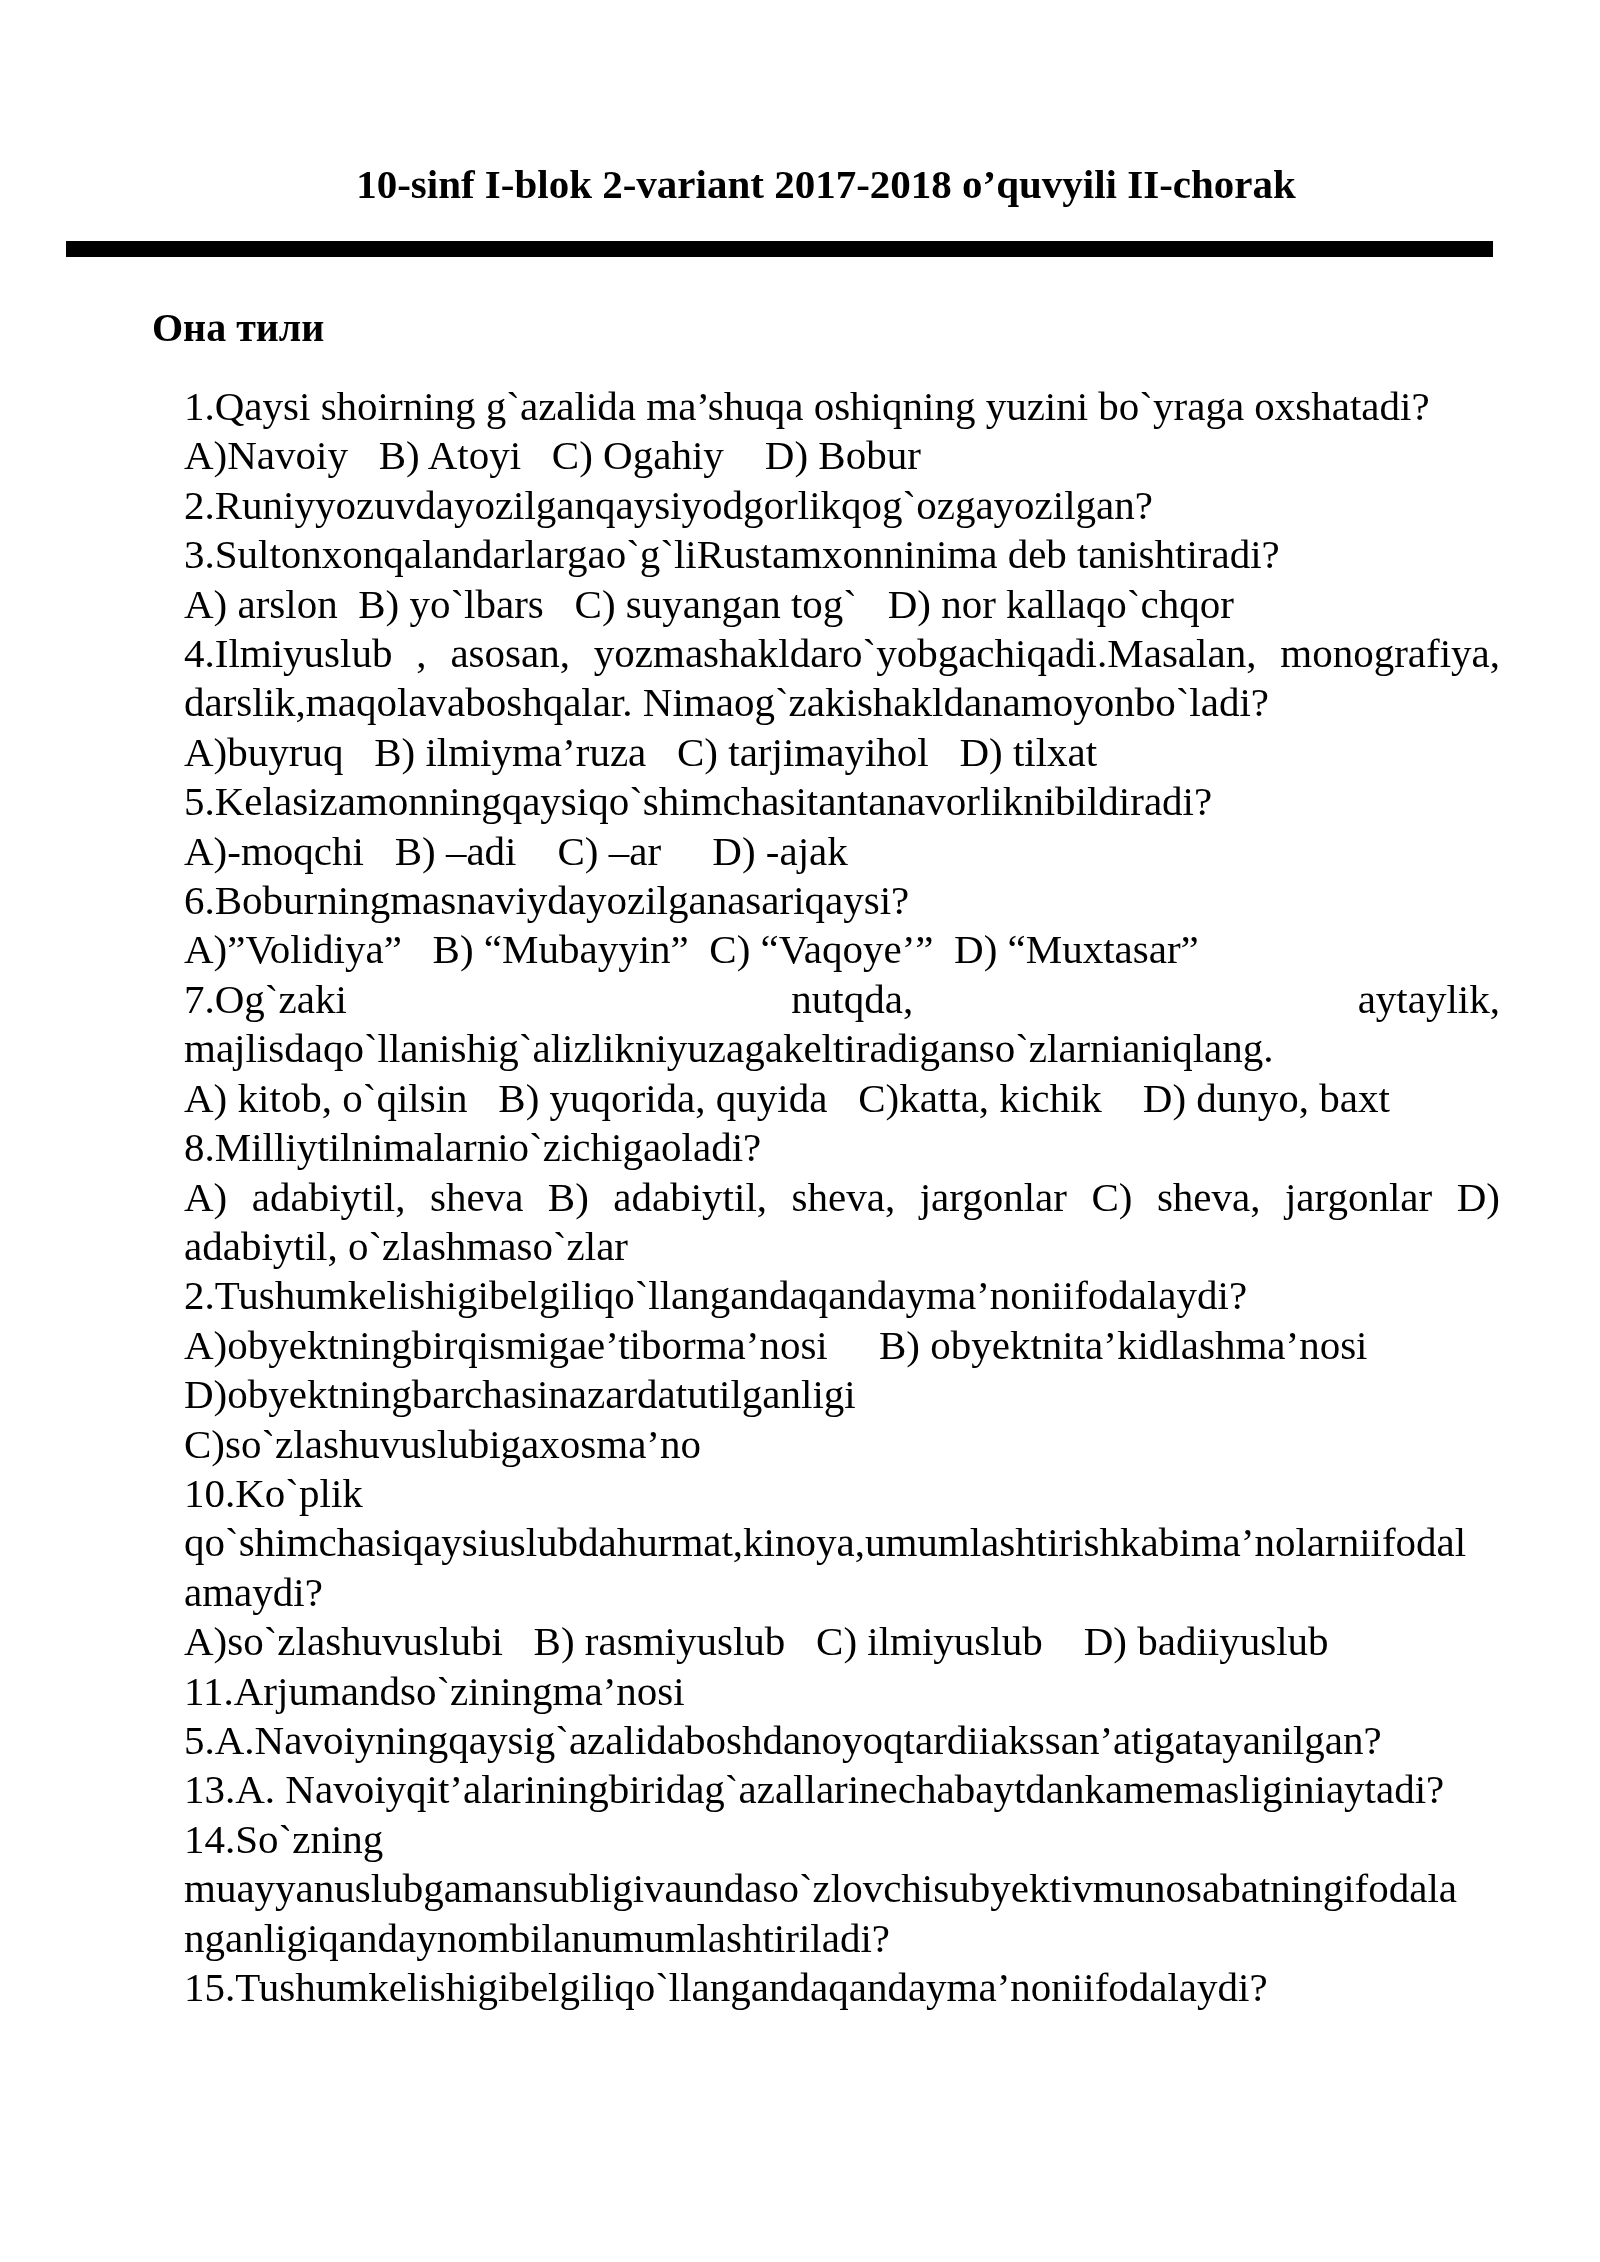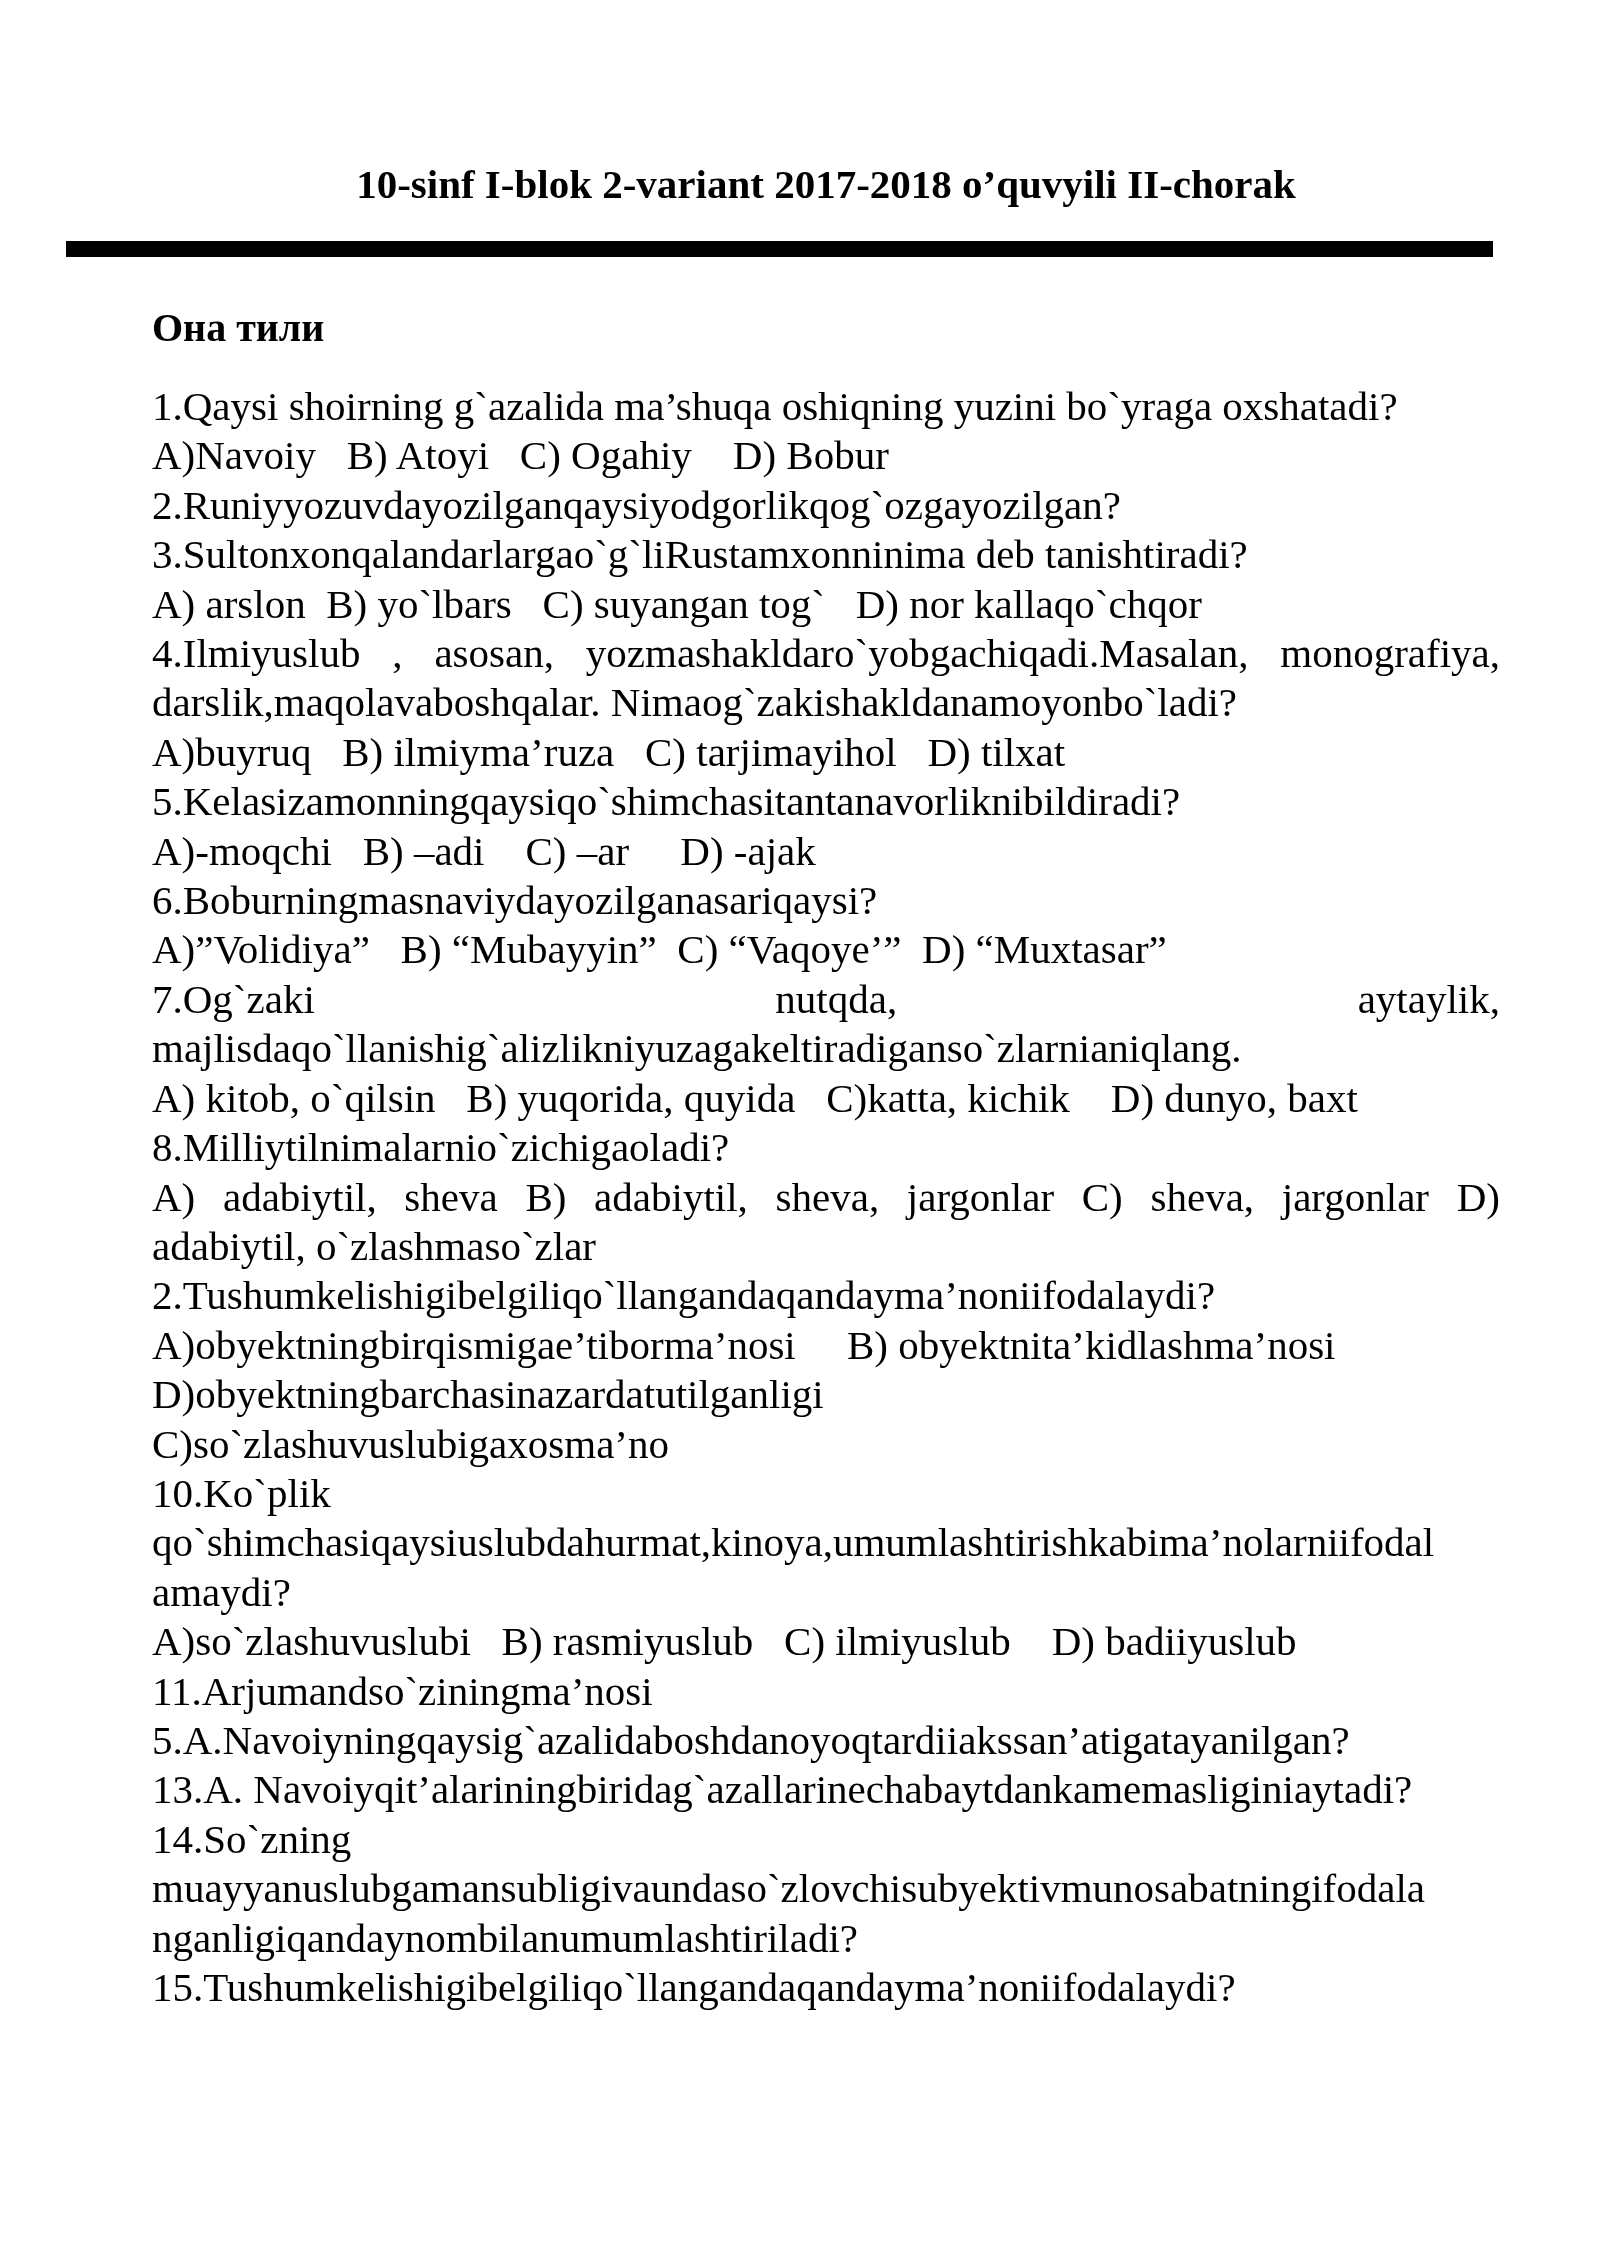--- a/index.html
+++ b/index.html
@@ -51,20 +51,21 @@
     position: absolute;
     top: 382px;
     left: 152px;
     width: 1348px;
     font-size: 41px;
     line-height: 49.4px;
   }
   .text-line {
     white-space: pre;
     min-height: 49.4px;
+    margin-left: 32px;
   }
   .text-line.stretch {
     white-space: normal;
     text-align: justify;
     text-align-last: justify;
   }
 </style>
 </head>
 <body>
 

